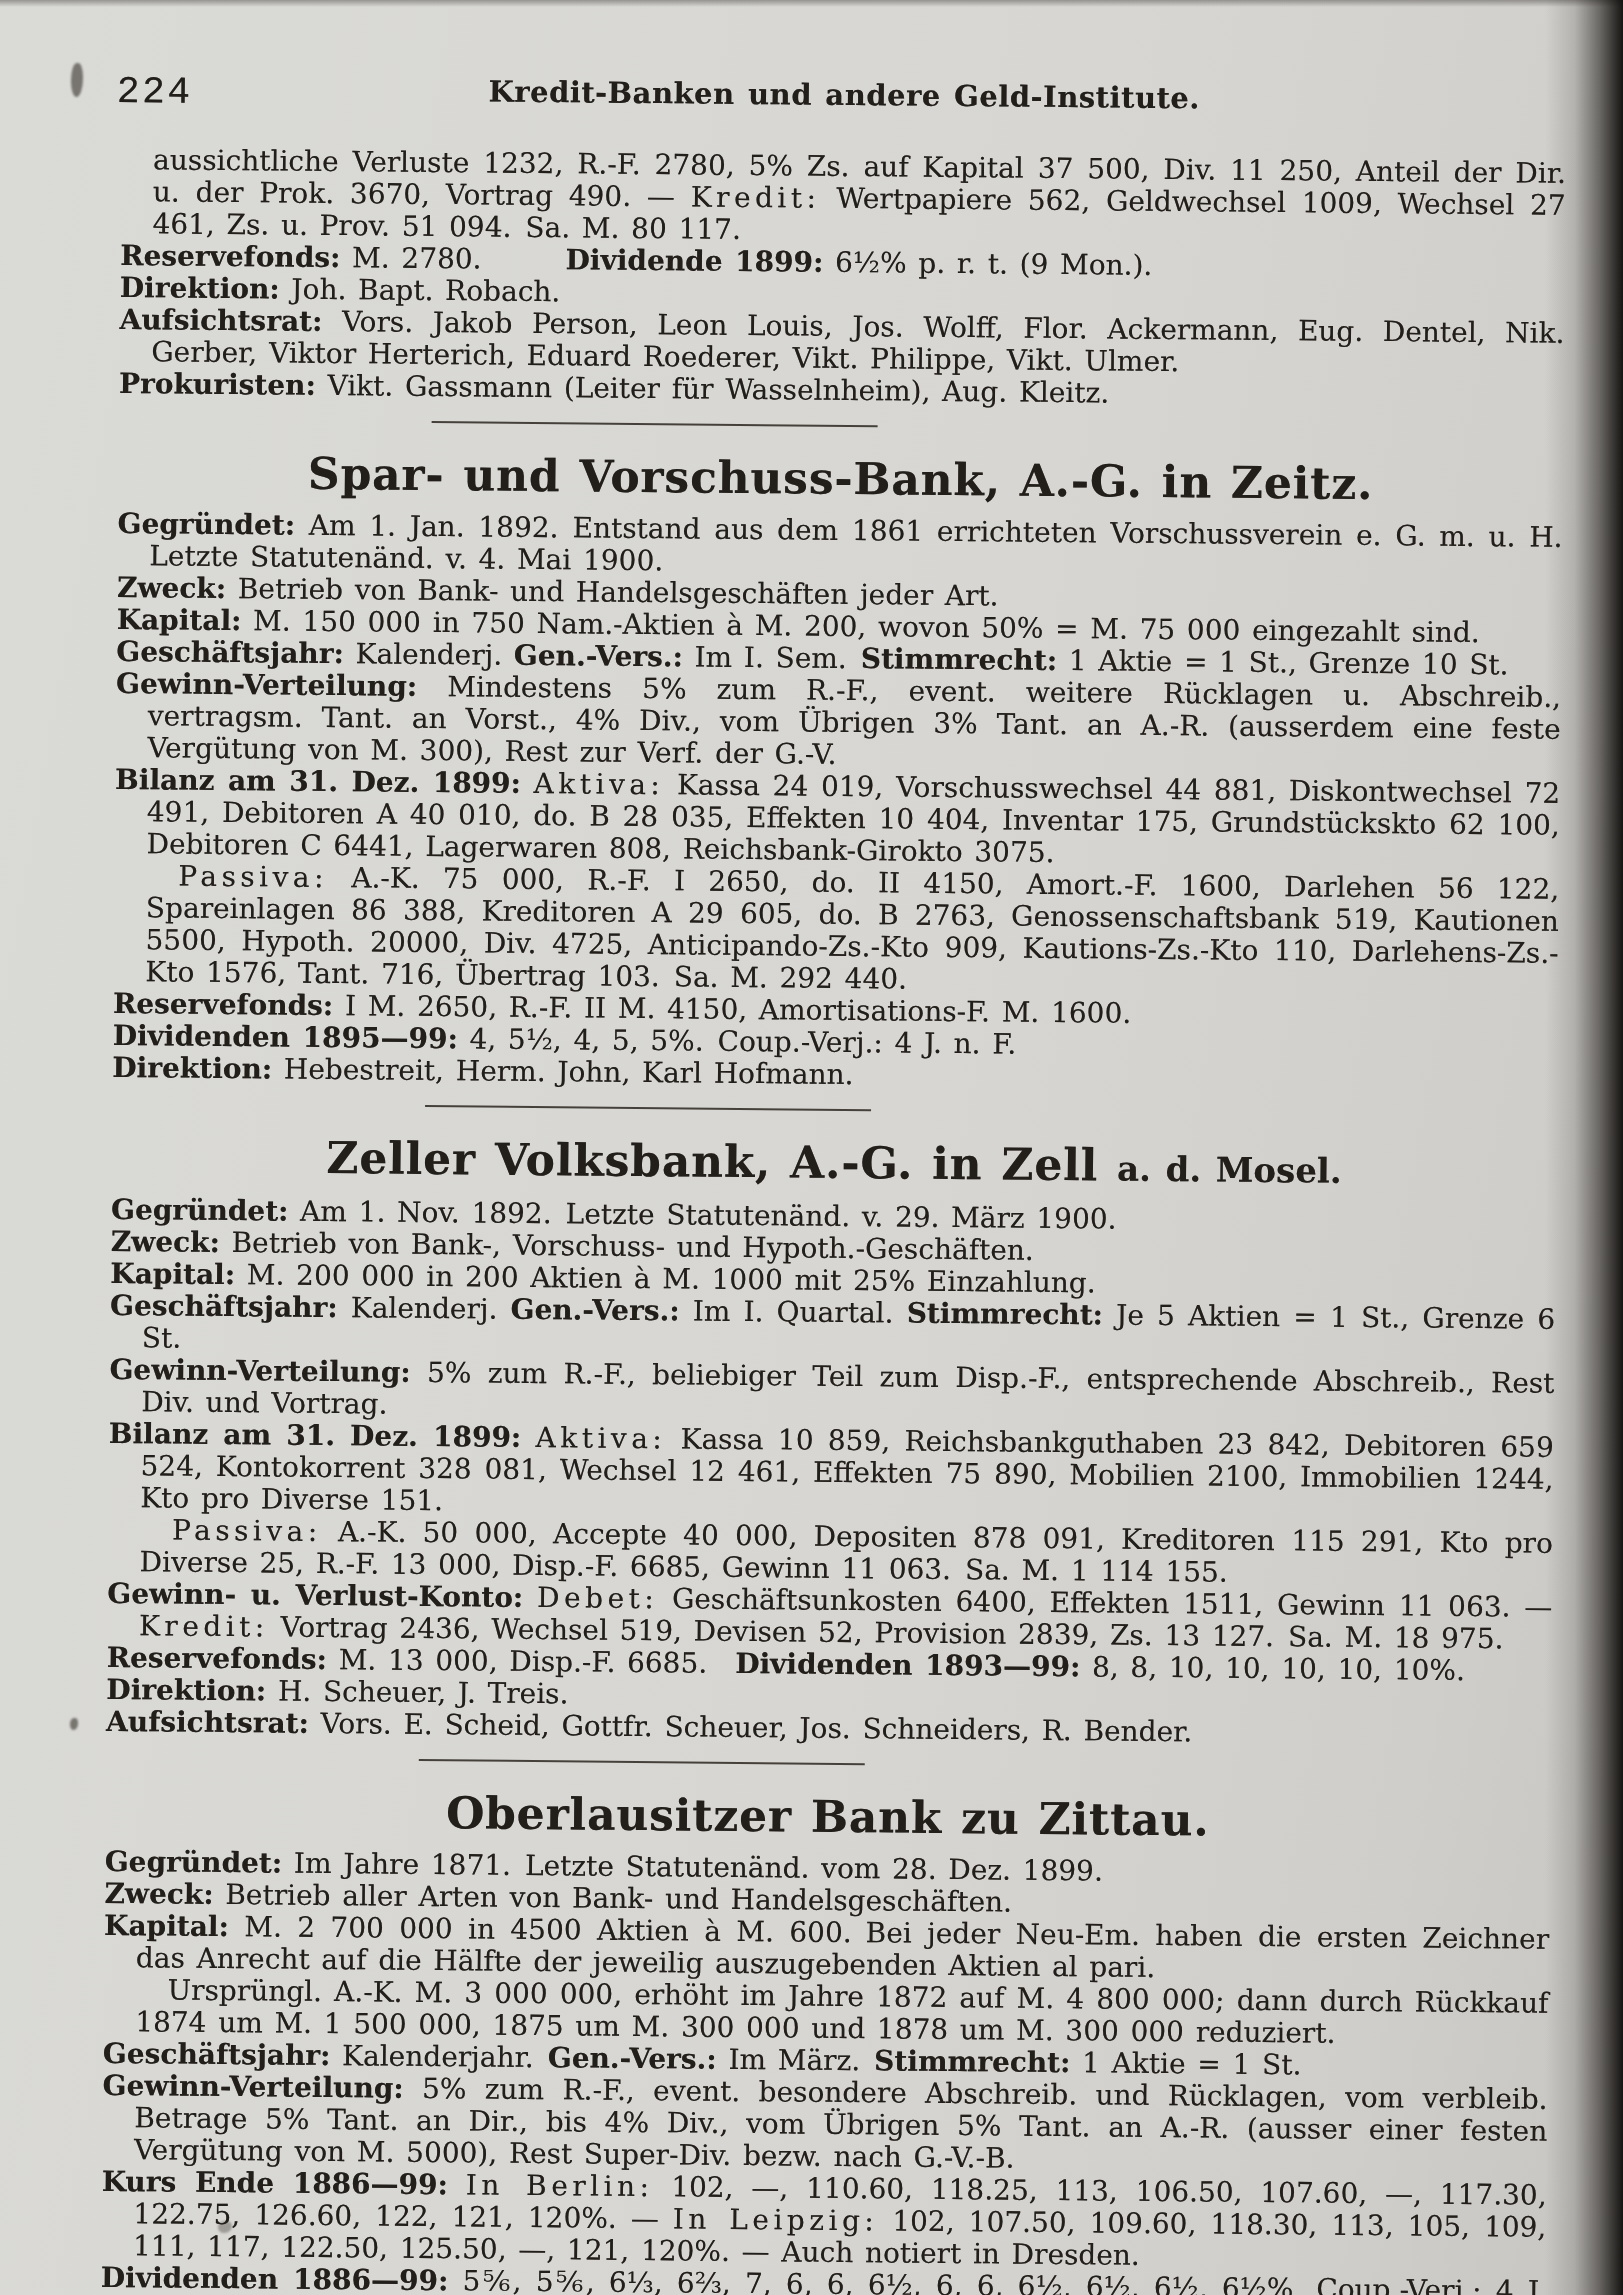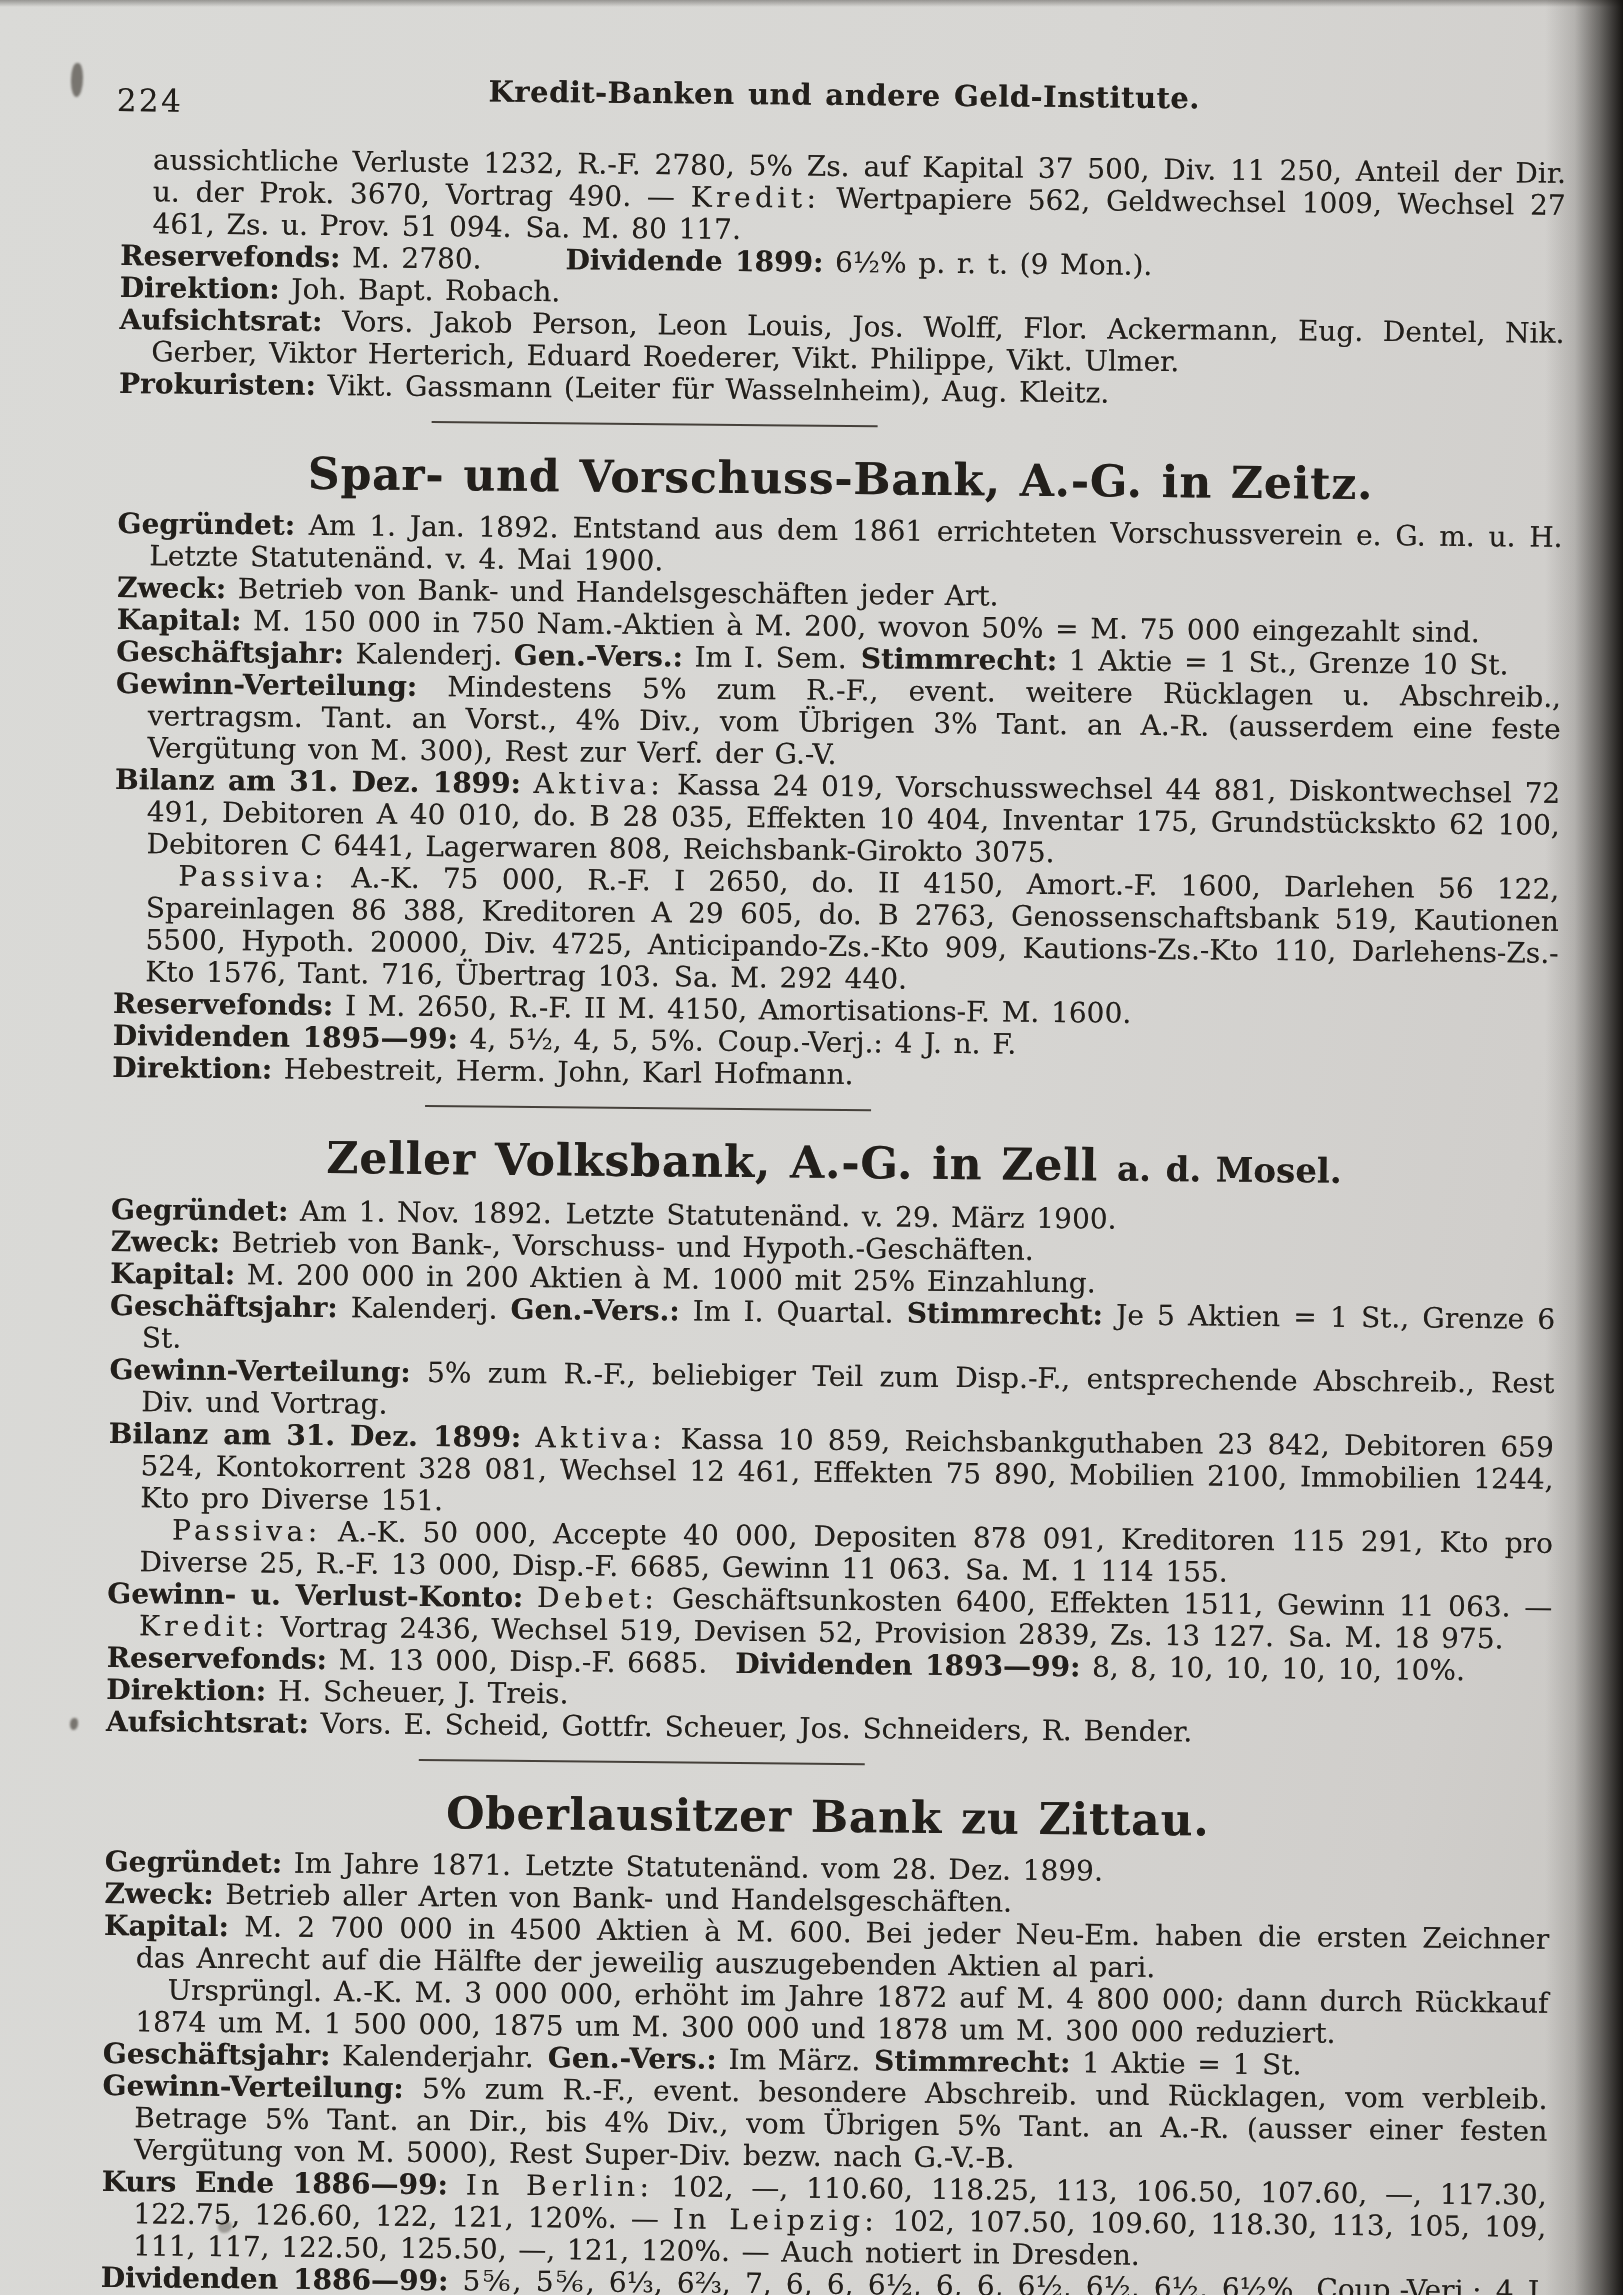--- a/index.html
+++ b/index.html
@@ -12,21 +12,21 @@
          background:linear-gradient(to right,rgba(25,22,18,0) 0%,rgba(25,22,18,.16) 38%,
                     rgba(22,19,16,.55) 70%,rgba(15,13,11,.96) 100%);}
   .speck{position:absolute;background:rgba(40,34,28,.55);border-radius:50% 40% 55% 45%;filter:blur(0.8px);}
 
   .rot{position:absolute;left:122px;top:70px;width:1445px;
        transform:rotate(.55deg);transform-origin:0 0;
        color:#221f1b;font-family:"DejaVu Serif",serif;font-size:28px;line-height:32px;
        word-spacing:.10em;text-shadow:0 0 0.6px rgba(35,28,22,.55);}
 
   .header{position:relative;text-align:center;margin:0 0 37px 0;line-height:36px;}
-  .pagenum{position:absolute;left:-4.9px;top:12px;font-size:31px;letter-spacing:2.4px;}
+  .pagenum{position:absolute;left:-4.9px;top:4px;font-size:38px;letter-spacing:2.4px;font-family:Liberation Mono, monospace;}
   .runtitle{display:inline-block;font-weight:700;font-size:29px;letter-spacing:0.5px;}
 
   section{display:block;}
   p.para{margin:0;text-align:justify;}
   p.hang{padding-left:32px;text-indent:-32px;}
   p.plain{padding-left:32px;text-indent:0;}
   p.sub{padding-left:32px;text-indent:32px;}
   .lbl{font-weight:700;}
   .sp{letter-spacing:.16em;}
 

